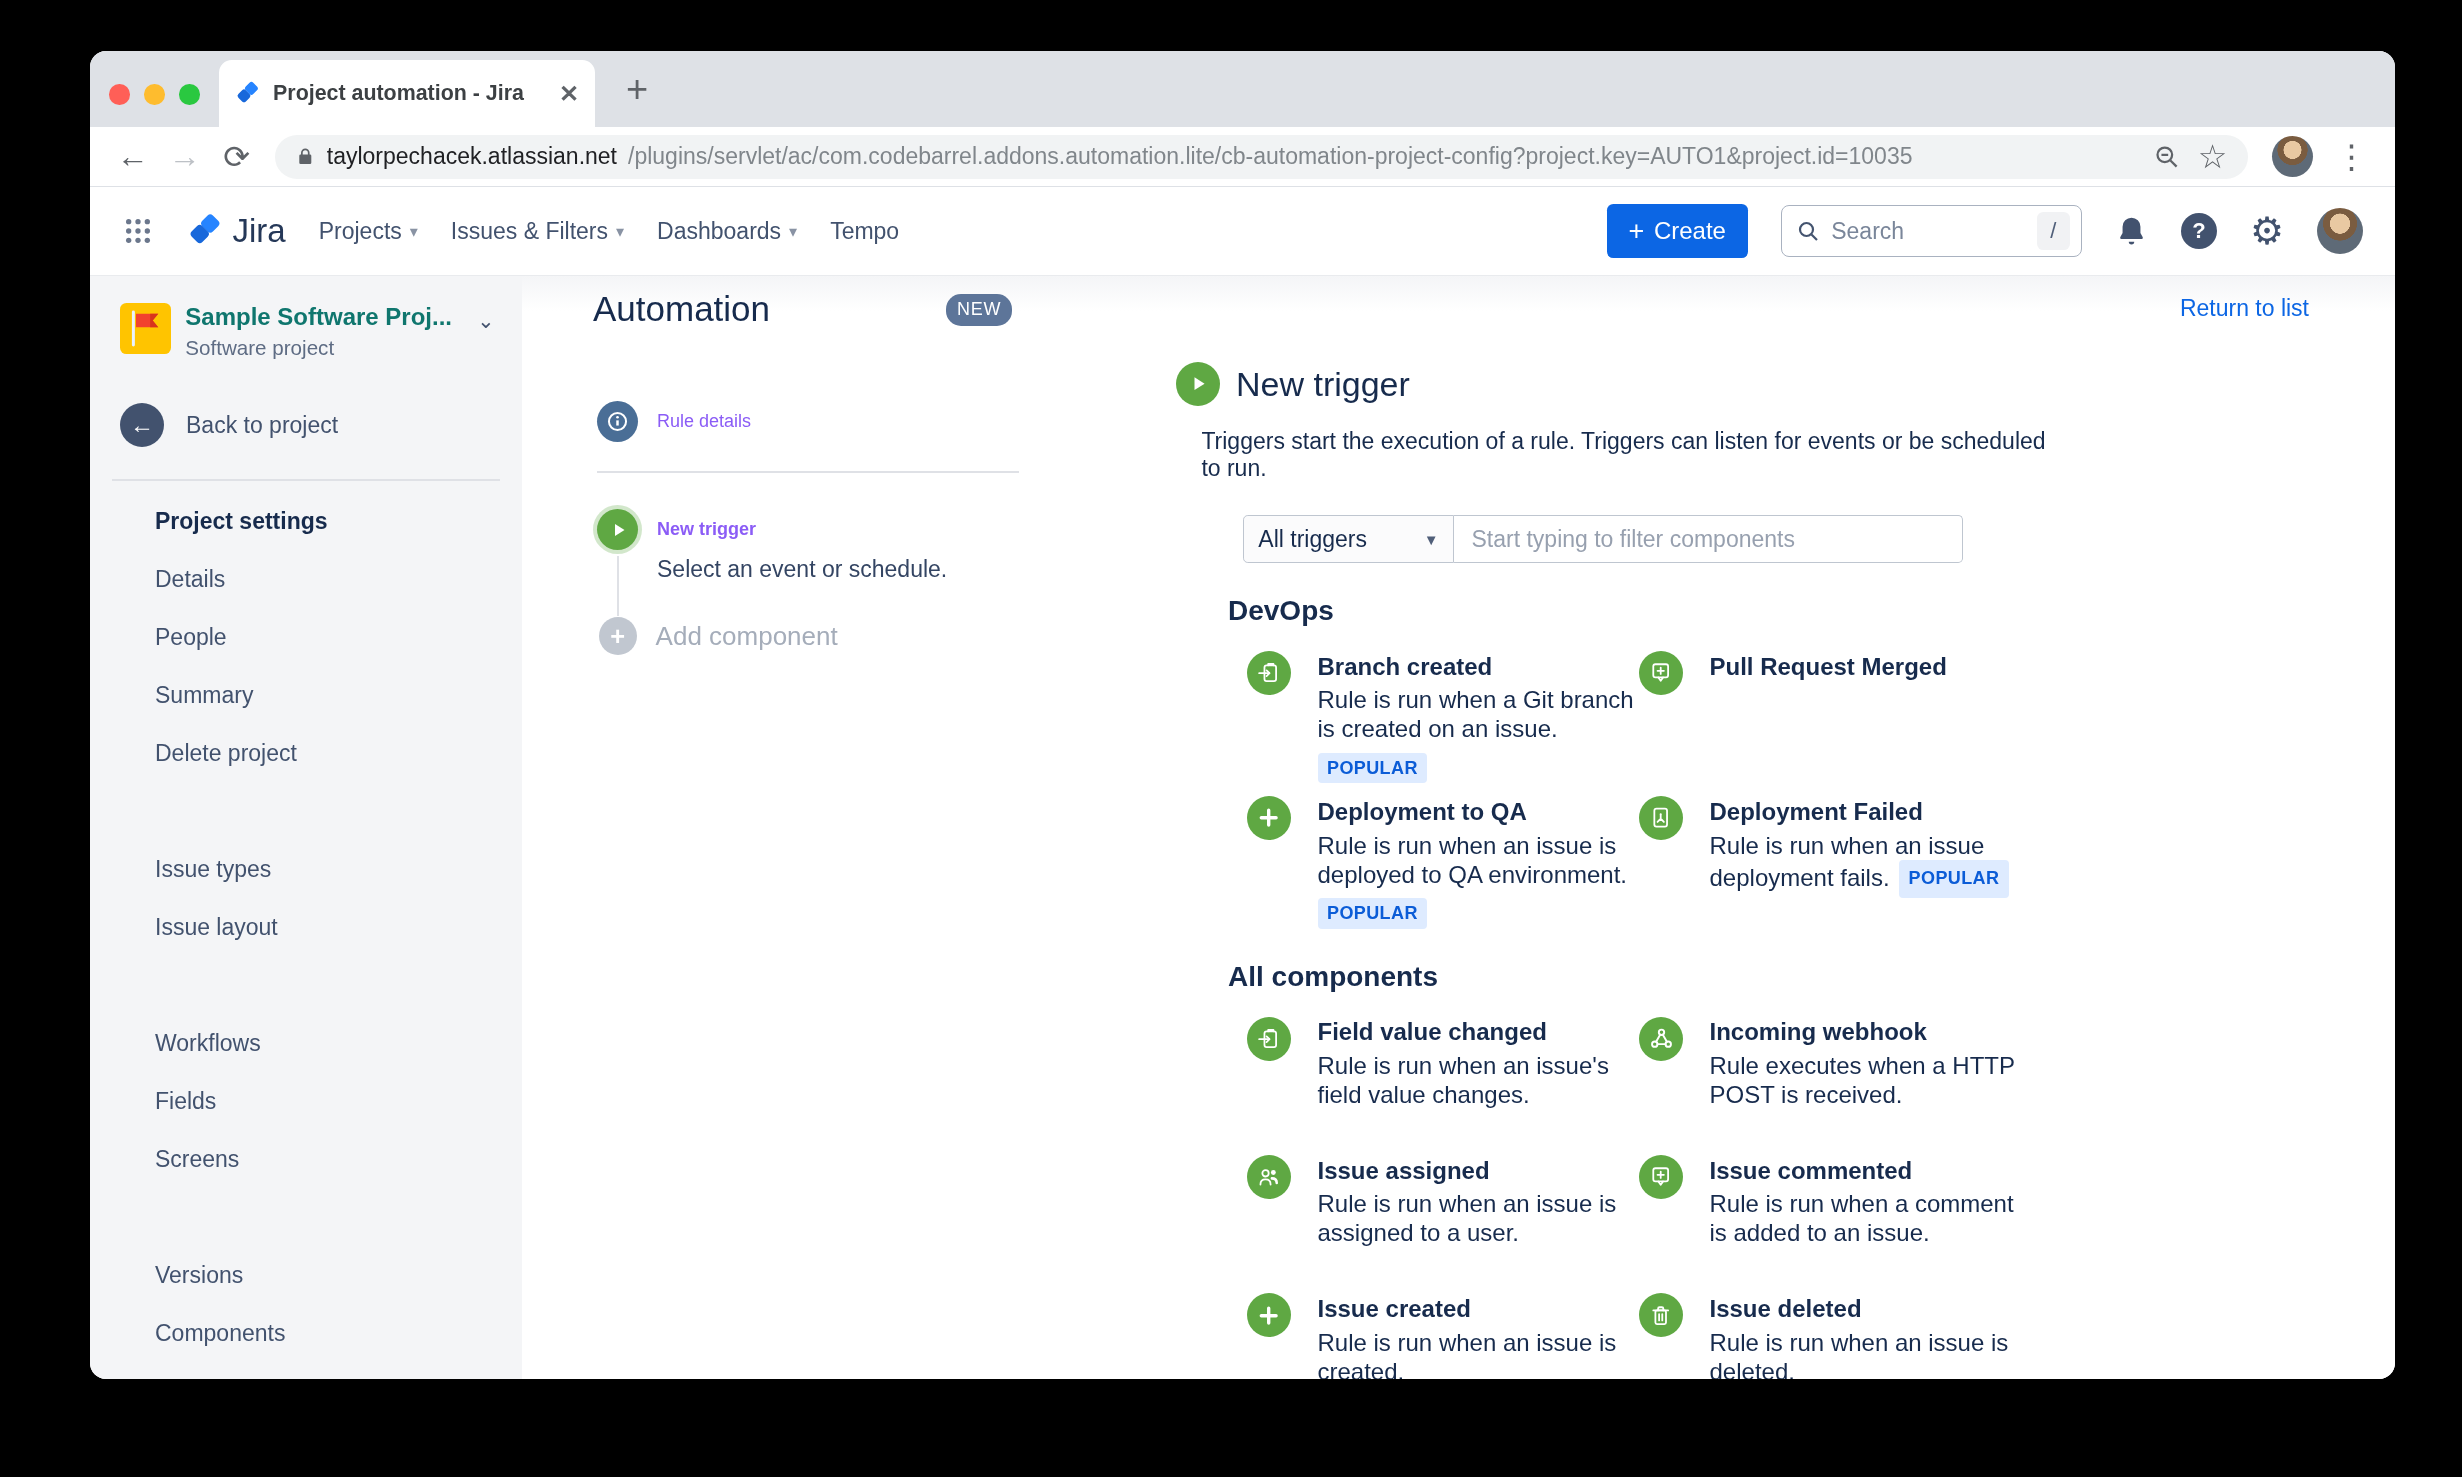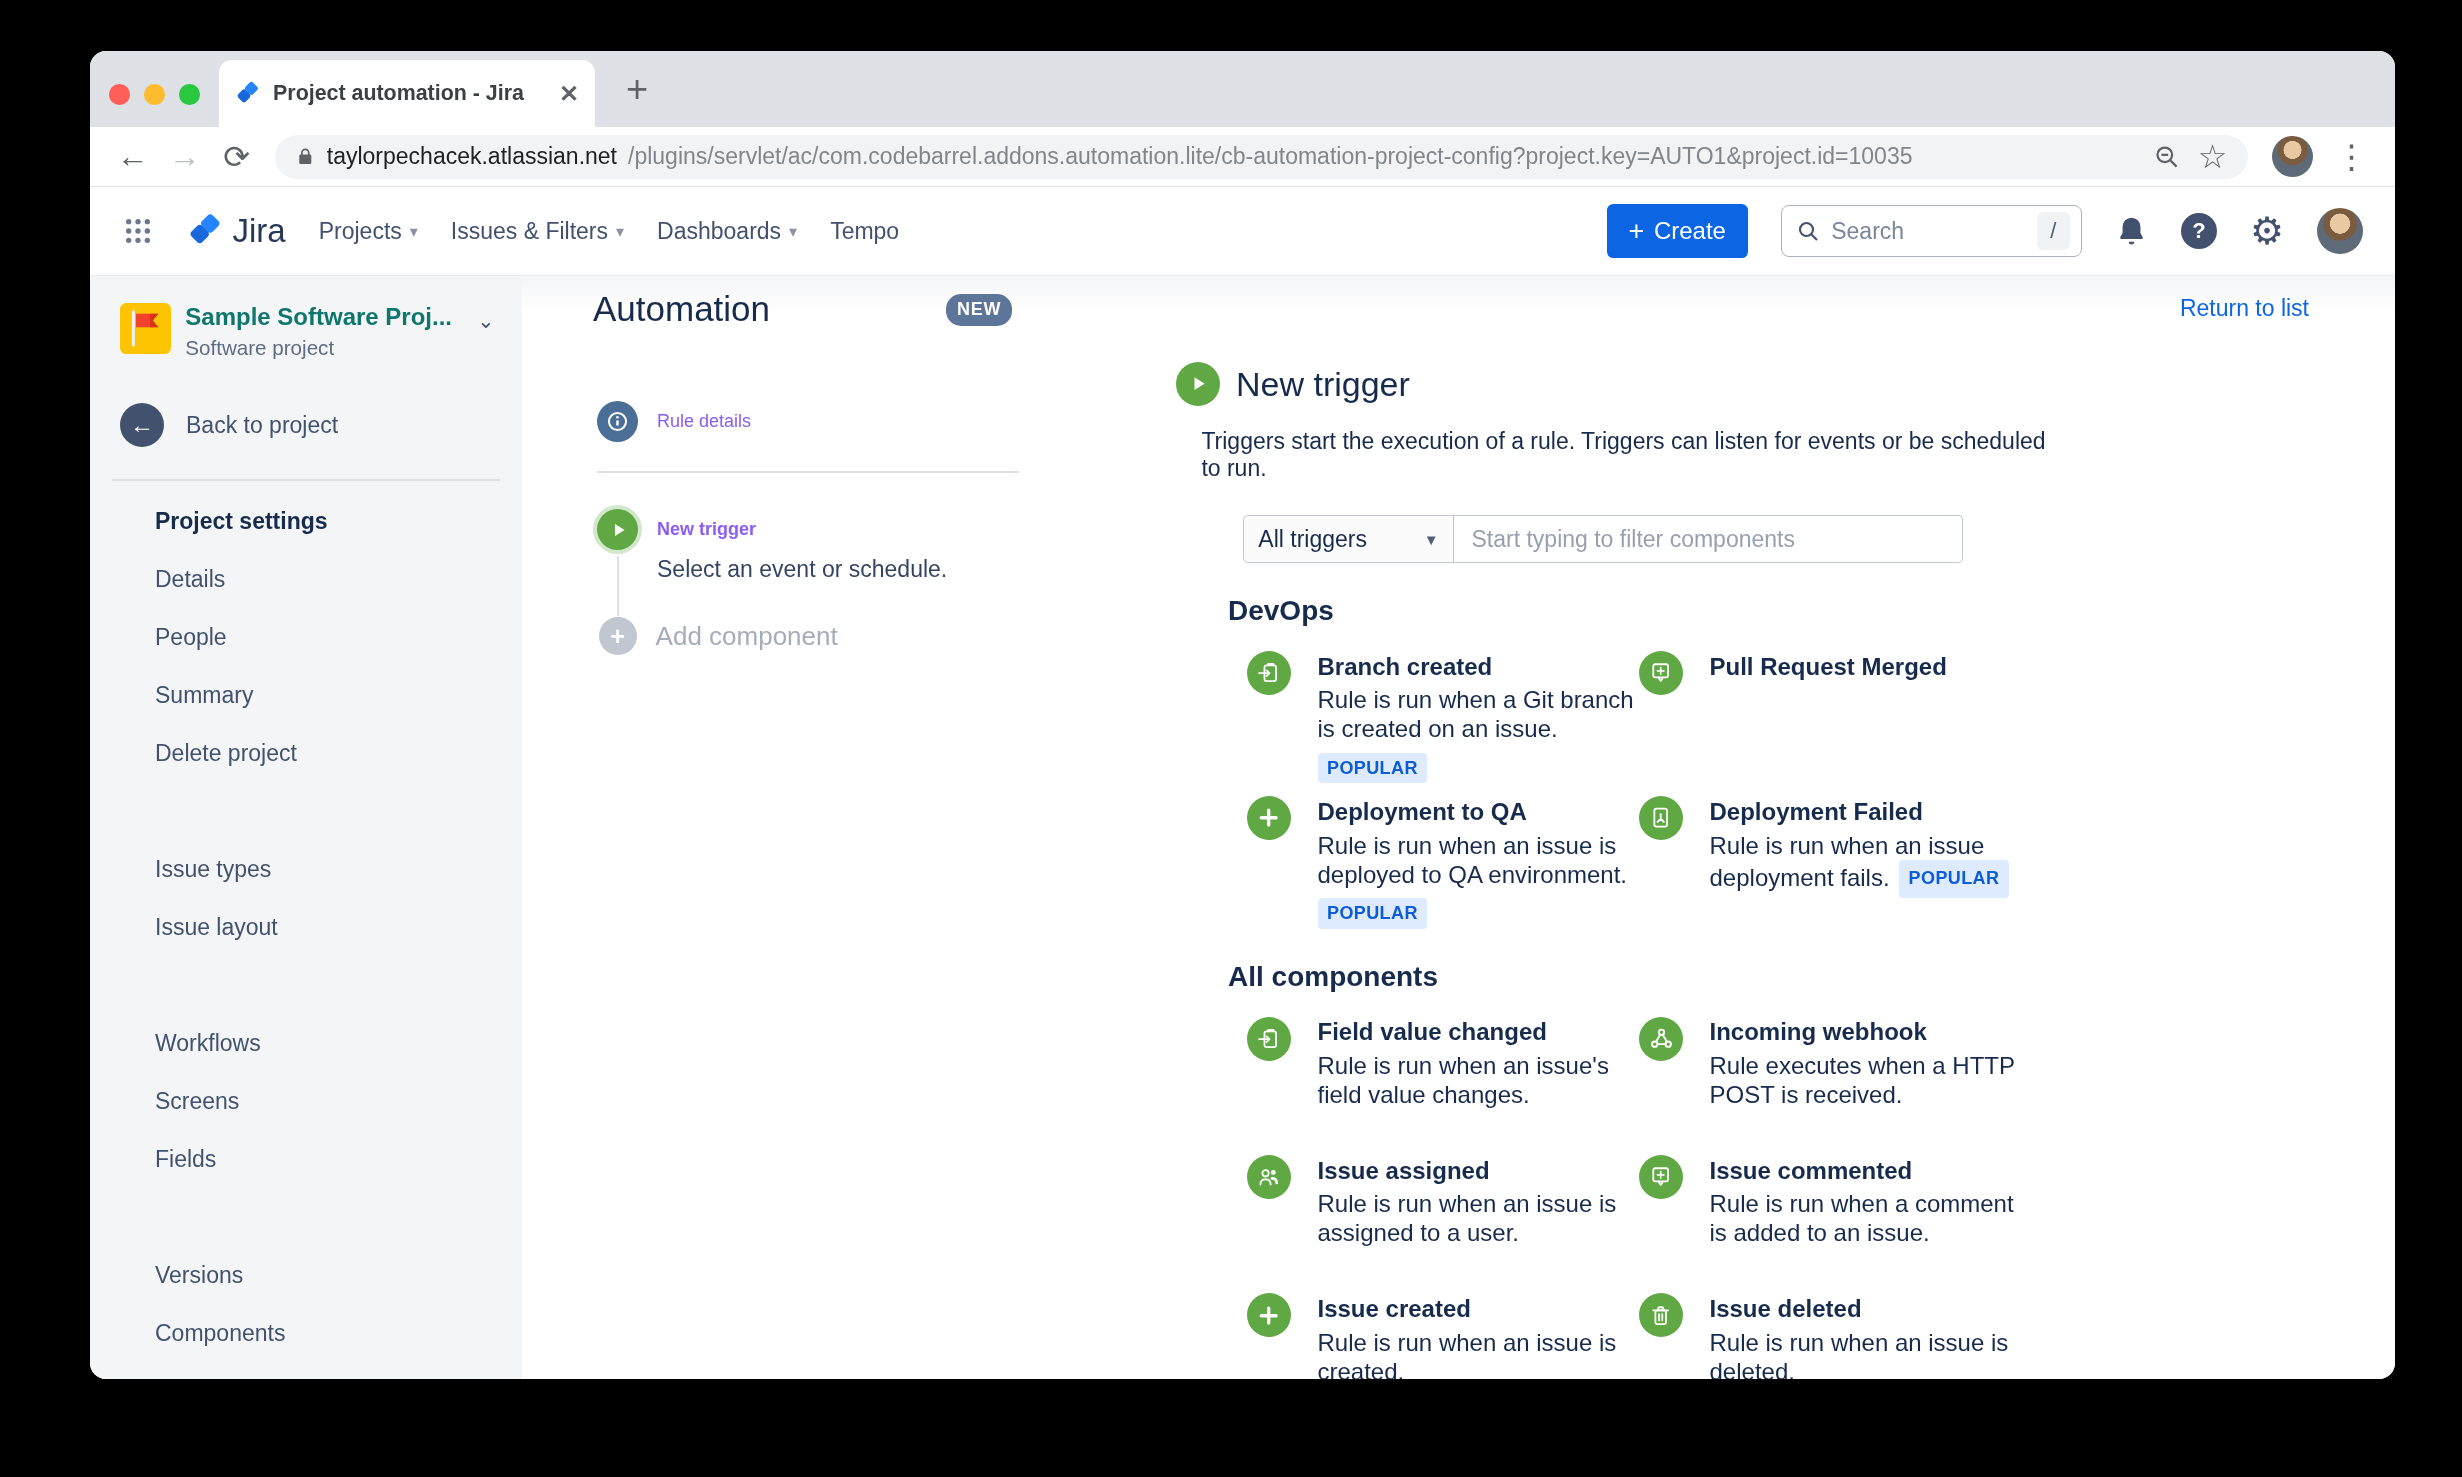--- a/index.html
+++ b/index.html
@@ -63,21 +63,21 @@
   .side-div { position:absolute; left:22px; right:22px; top:203px; height:1.6px; background:#DFE1E6; }
   .menu { position:absolute; left:65px; top:216px; right:24px; }
   .menu .group { margin-top:58px; }
   .menu .group:first-child { margin-top:0; }
   .mi { height:58px; display:flex; align-items:center; font-size:23px; color:#42526E; }
   .mi.hdr { font-weight:700; color:#172B4D; }
 
   .main { position:relative; flex:1; background:#fff; overflow:hidden; }
   .main::before { content:''; position:absolute; top:0; left:0; right:0; height:35px; background:linear-gradient(#F4F5F7, rgba(255,255,255,0)); pointer-events:none; }
   .page-title { position:absolute; left:71px; top:12.7px; font-size:35px; font-weight:500; color:#172B4D; }
-  .new-badge { position:absolute; left:424px; top:17.5px; background:#5D7599; color:#fff; font-size:18px; font-weight:700; padding:5.6px 11px; border-radius:15px; letter-spacing:0.8px; }
+  .new-badge { position:absolute; left:424px; top:17.5px; background:#5D7599; color:#fff; font-size:18px; font-weight:400; padding:5.6px 11px; border-radius:15px; letter-spacing:0.8px; }
   .return-link { position:absolute; right:86px; top:19px; font-size:23px; color:#0C66E4; }
 
   
   .stepper { position:absolute; left:75px; top:125px; width:428px; }
   .step { display:flex; align-items:center; gap:19px; }
   .scirc { width:41px; height:41px; border-radius:50%; display:flex; align-items:center; justify-content:center; flex-shrink:0; }
   .scirc.info { background:#4A6E96; }
   .scirc.play { background:#5FA843; box-shadow:0 0 0 4px rgba(95,168,67,.28); }
   .scirc.plus { width:38px; height:38px; background:#C1C7D0; color:#fff; font-size:25.4px; font-weight:700; }
   .step-label { font-size:18px; color:#8b5cf6; }
@@ -258,22 +258,22 @@
               <div class="mi">People</div>
               <div class="mi">Summary</div>
               <div class="mi">Delete project</div>
             </div>
             <div class="group">
               <div class="mi">Issue types</div>
               <div class="mi">Issue layout</div>
             </div>
             <div class="group">
               <div class="mi">Workflows</div>
+              <div class="mi">Fields</div>
               <div class="mi">Screens</div>
-              <div class="mi">Fields</div>
             </div>
             <div class="group">
               <div class="mi">Versions</div>
               <div class="mi">Components</div>
             </div>
           </div>
       </div>
 
       <div class="main">
         <div class="page-title">Automation</div>

